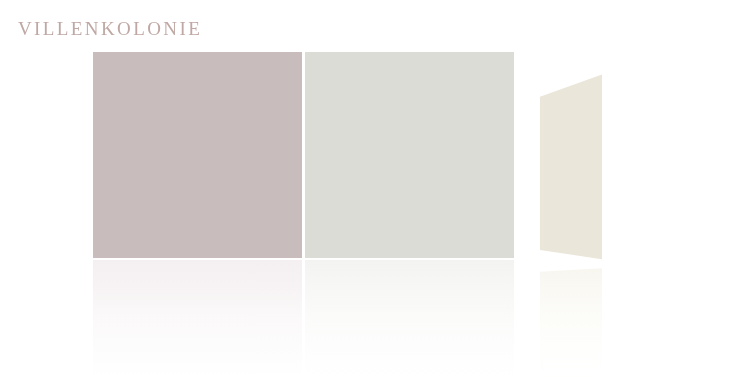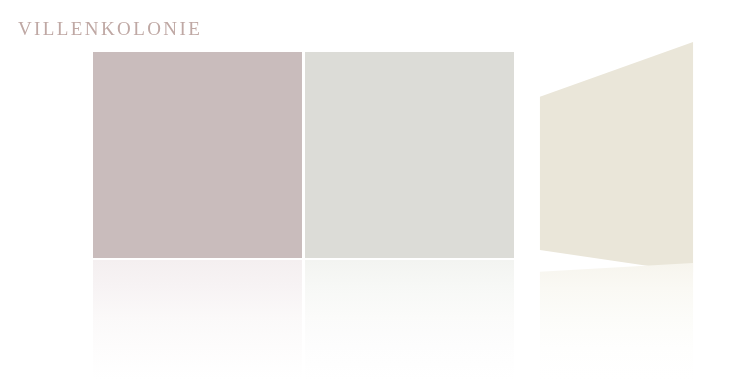--- a/index.html
+++ b/index.html
@@ -6,21 +6,21 @@
   html, body {
     margin: 0;
     padding: 0;
     background: #ffffff;
   }
   body {
     font-family: "Liberation Serif", serif;
   }
   #stage {
     position: relative;
-    width: 730px;
+    width: 602px;
     height: 380px;
     background: #ffffff;
     overflow: hidden;
     border-radius: 12px;
   }
 
   
   #page-title {
     position: absolute;
     left: 18px;

